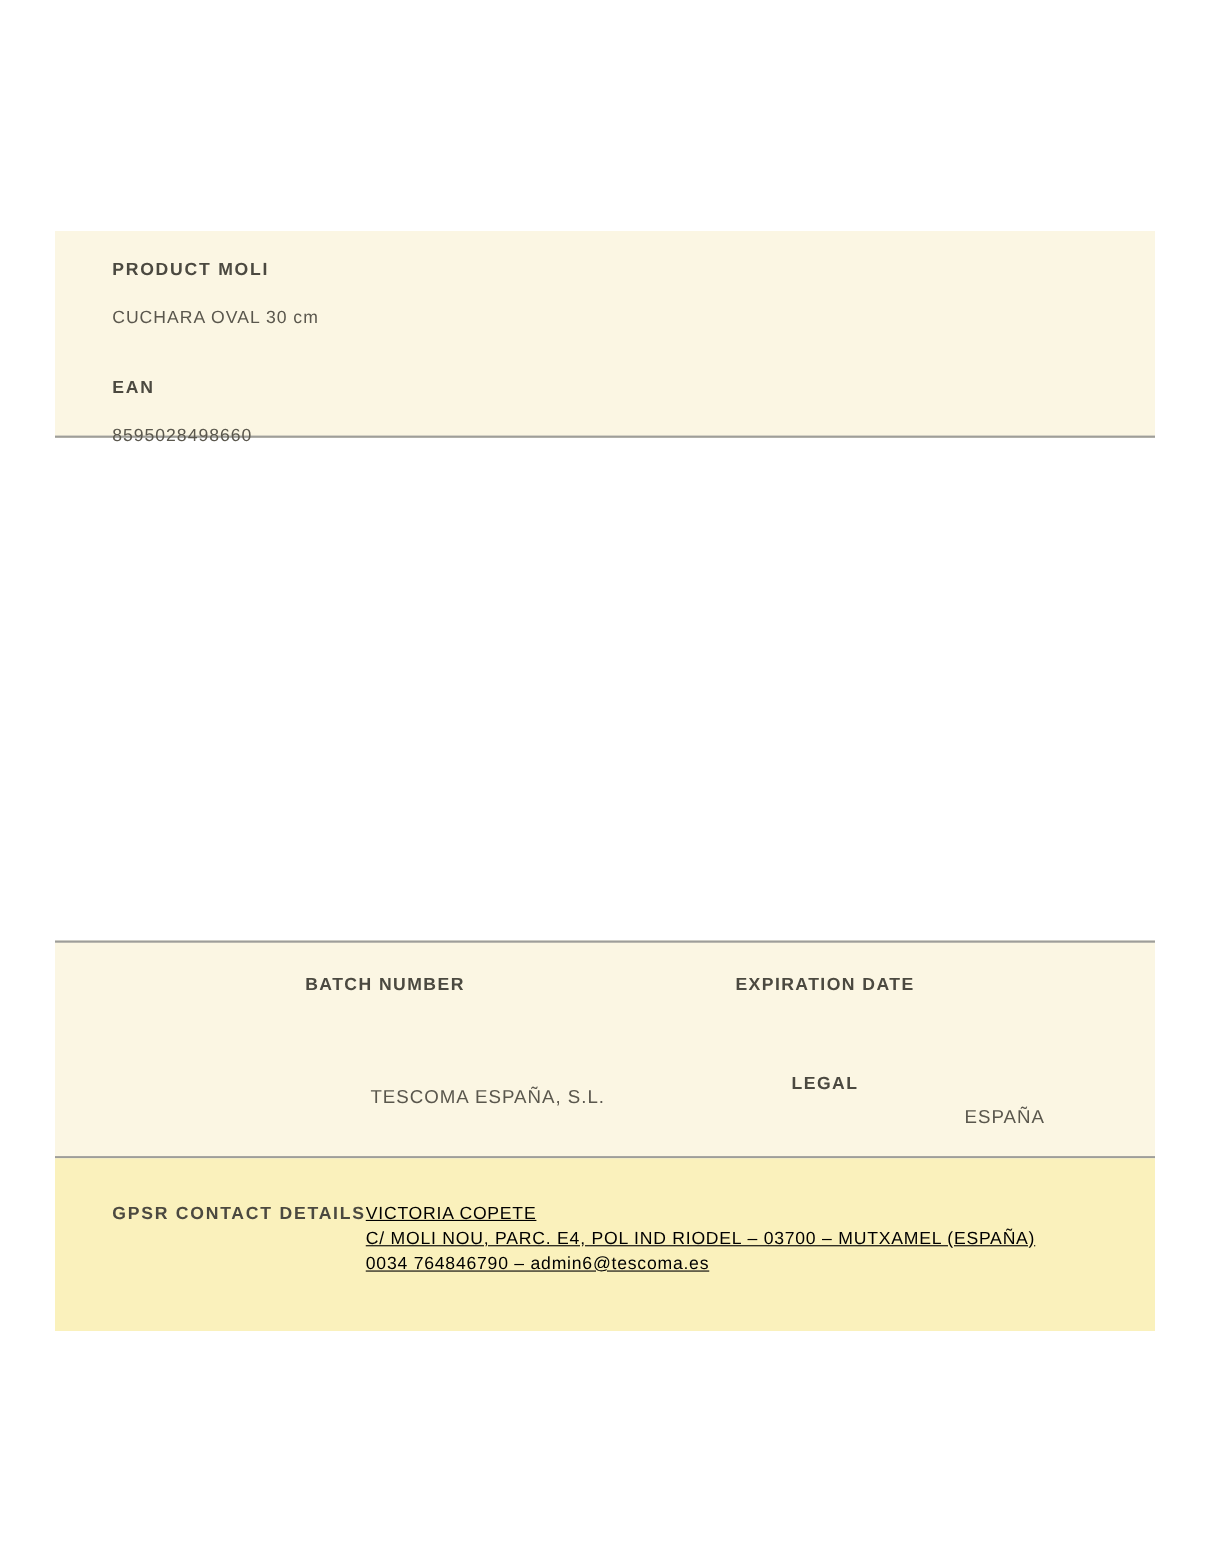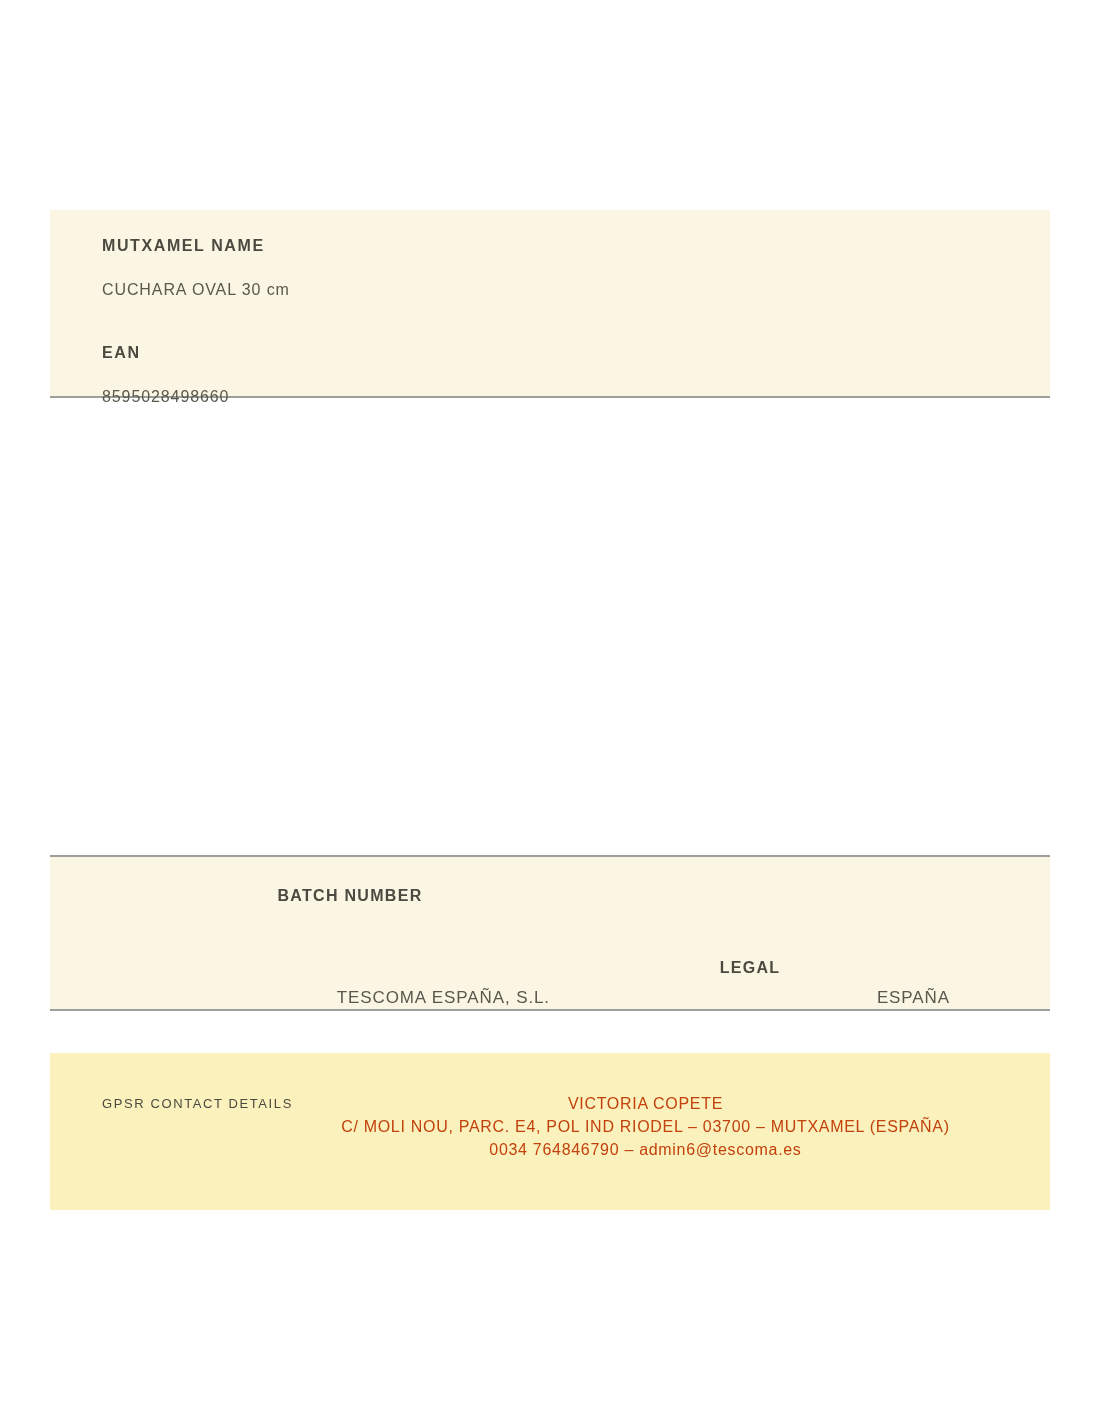--- a/index.html
+++ b/index.html
@@ -41,21 +41,21 @@
     letter-spacing: 0.9px;
     color: #5a574d;
     line-height: 19px;
   }
   .band-product .field-value { margin-top: 25px; }
   .band-product .gap { height: 45px; }
 
   
   .band-batch {
     top: 855px;
-    height: 156px;
+    height: 198px;
     background: #fbf6e3;
     border-top: 2px solid #9e9e9a;
     border-bottom: 2px solid #9e9e9a;
     padding: 30px 100px 0 100px;
     display: flex;
     justify-content: space-between;
   }
   .batch-col {
     width: 400px;
     text-align: center;
@@ -68,59 +68,61 @@
   .band-gpsr {
     top: 1053px;
     height: 157px;
     background: #faf1bc;
     padding: 42px 52px 0 52px;
     display: flex;
     align-items: flex-start;
   }
   .gpsr-label {
     flex: 0 0 auto;
-    font-size: 13px;
-    font-weight: normal;
+    font-size: 16px;
+    font-weight: bold;
     letter-spacing: 1.6px;
     color: #4b4940;
     line-height: 18px;
   }
   .gpsr-contact {
     flex: 1 1 auto;
-    text-align: center;
+    text-align: left;
     font-size: 16px;
     letter-spacing: 0.7px;
-    color: #c2410c;
+    color: #000000;
+    text-decoration: underline;
   }
   .gpsr-contact .contact-line {
     line-height: 28px;
     margin-top: -5px;
   }
   .gpsr-contact .contact-line:first-child { margin-top: -5px; }
 </style>
 </head>
 <body>
 
 <div class="page">
 
   <section class="band band-product">
-    <div class="field-label">MUTXAMEL NAME</div>
+    <div class="field-label">PRODUCT MOLI</div>
     <div class="field-value">CUCHARA OVAL 30 cm</div>
     <div class="gap"></div>
     <div class="field-label">EAN</div>
     <div class="field-value">8595028498660</div>
   </section>
 
   <section class="band band-batch">
     <div class="batch-col">
       <div class="field-label">BATCH NUMBER</div>
       <div class="value-slot"></div>
       <div class="field-value">TESCOMA ESPAÑA, S.L.</div>
     </div>
     <div class="batch-col">
+      <div class="field-label">EXPIRATION DATE</div>
       <div class="value-slot"></div>
       <div class="field-label">LEGAL</div>
       <div class="field-value">ESPAÑA</div>
     </div>
   </section>
 
   <section class="band band-gpsr">
     <div class="gpsr-label">GPSR CONTACT DETAILS</div>
     <div class="gpsr-contact">
       <div class="contact-line">VICTORIA COPETE</div>

